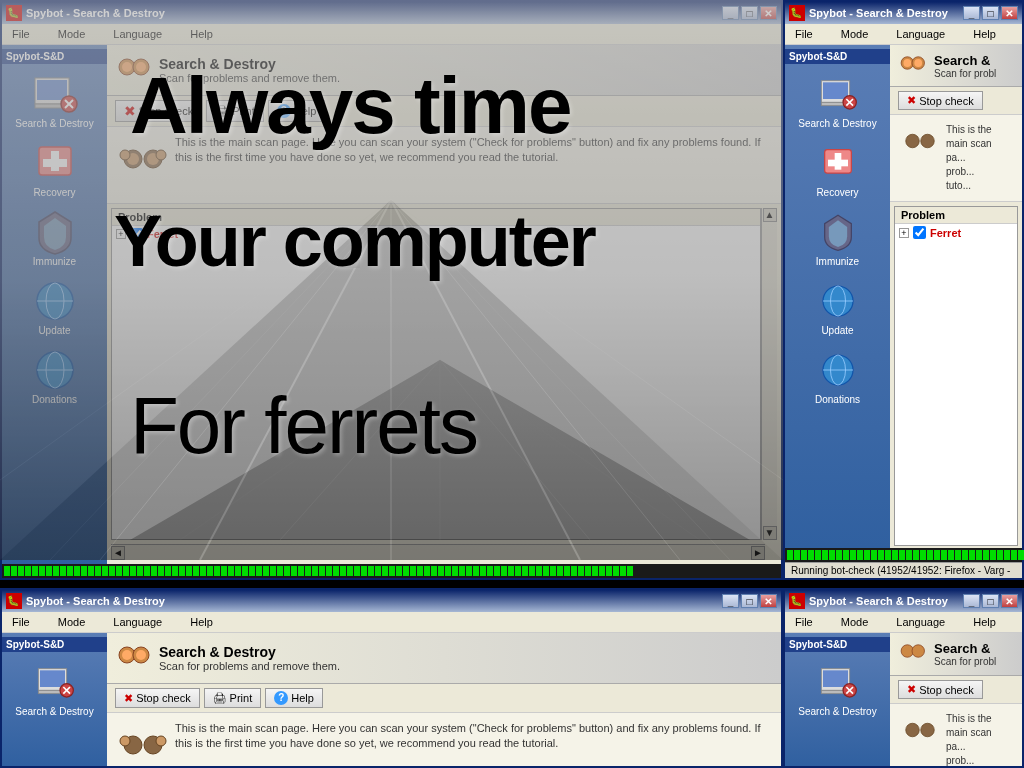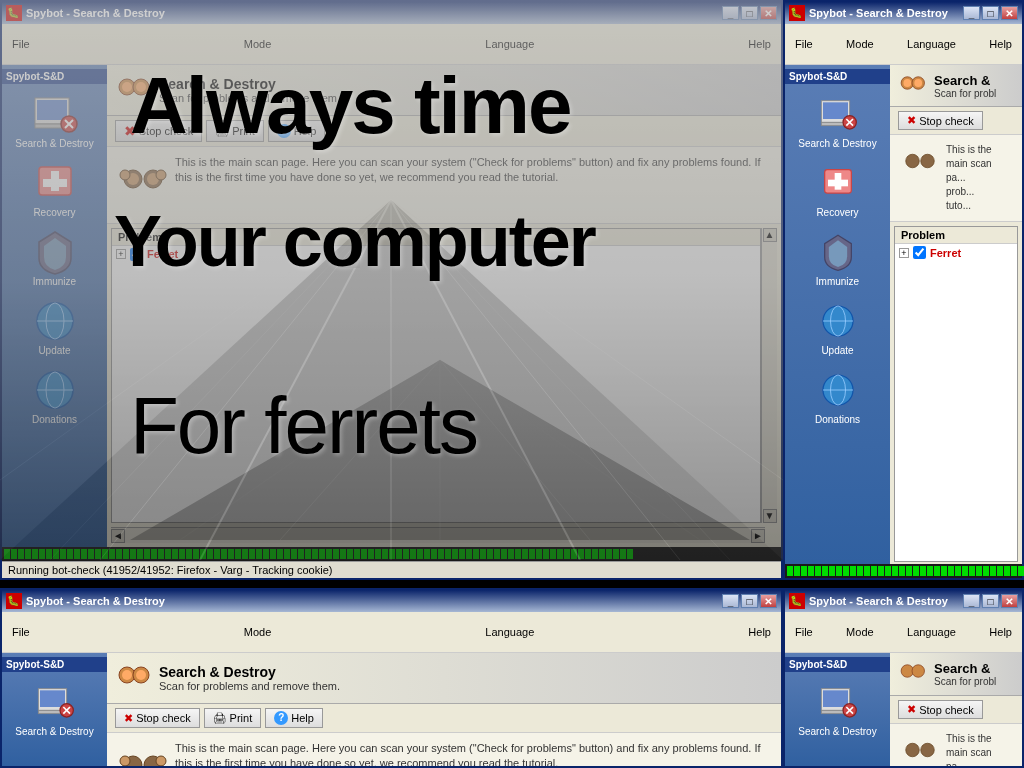--- a/index.html
+++ b/index.html
@@ -47,23 +47,22 @@
       display: flex; align-items: center; justify-content: center;
       cursor: pointer;
       font-weight: bold;
     }
     .win-titlebar-btn.close { background: linear-gradient(to bottom, #e8a0a0, #c04040); color: white; }
 
     .win-menubar {
       background: #ece9d8;
       display: flex;
       gap: 16px;
-      padding: 12px 4px;
+      padding: 2px 4px;
       border-bottom: 1px solid #ccc;
-      justify-content: space-between;
     }
     .win-menubar span {
       padding: 2px 6px;
       cursor: pointer;
       font-size: 11px;
     }
 
     .win-body { display: flex; flex: 1; overflow: hidden; }
 
     
@@ -469,21 +468,20 @@
         <div class="progress-seg"></div>
         <div class="progress-seg"></div>
         <div class="progress-seg"></div>
         <div class="progress-seg"></div>
         <div class="progress-seg"></div>
         <div class="progress-seg"></div>
         <div class="progress-seg"></div>
         <div class="progress-seg"></div>
       </div>
   </div>
-  <div class="status-bar">Running bot-check (41952/41952: Firefox - Varg - Tracking cookie)</div>
 </div>
 
 <div class="win-window" id="win2" style="left:783px;top:0;width:241px;height:580px;">
   <div class="win-titlebar">
     <span class="win-titlebar-icon">🐛</span>
     <span class="win-titlebar-title">Spybot - Search &amp; Destroy</span>
     <div class="win-titlebar-buttons">
       <div class="win-titlebar-btn">_</div>
       <div class="win-titlebar-btn">□</div>
       <div class="win-titlebar-btn close">✕</div>
@@ -624,20 +622,21 @@
         <div class="progress-seg"></div>
         <div class="progress-seg"></div>
         <div class="progress-seg"></div>
         <div class="progress-seg"></div>
         <div class="progress-seg"></div>
         <div class="progress-seg"></div>
         <div class="progress-seg"></div>
         <div class="progress-seg"></div>
       </div>
   </div>
+  <div class="status-bar" style="font-size:10px;">Running bot-check (41952/41952: Firefox - Varg -</div>
 </div>
 
 <div class="win-window" id="win3" style="left:0;top:588px;width:783px;height:180px;">
   <div class="win-titlebar">
     <span class="win-titlebar-icon">🐛</span>
     <span class="win-titlebar-title">Spybot - Search &amp; Destroy</span>
     <div class="win-titlebar-buttons">
       <div class="win-titlebar-btn">_</div>
       <div class="win-titlebar-btn">□</div>
       <div class="win-titlebar-btn close">✕</div>

